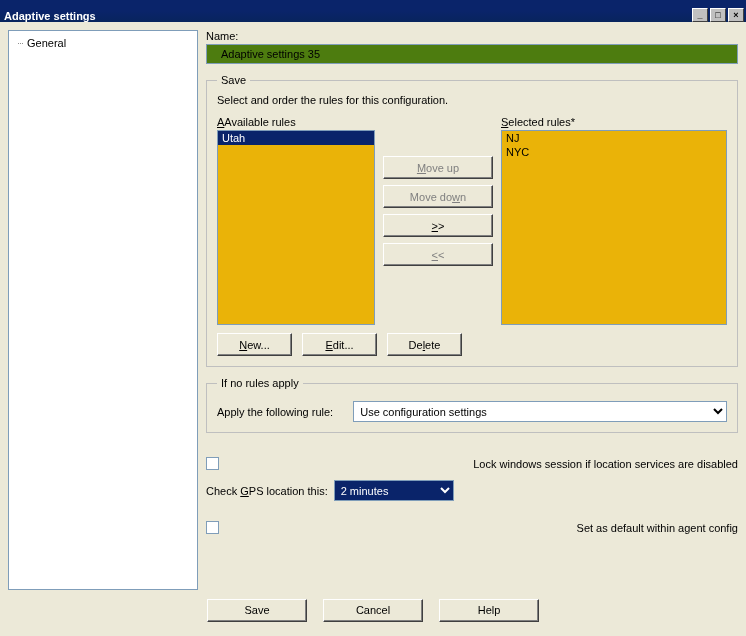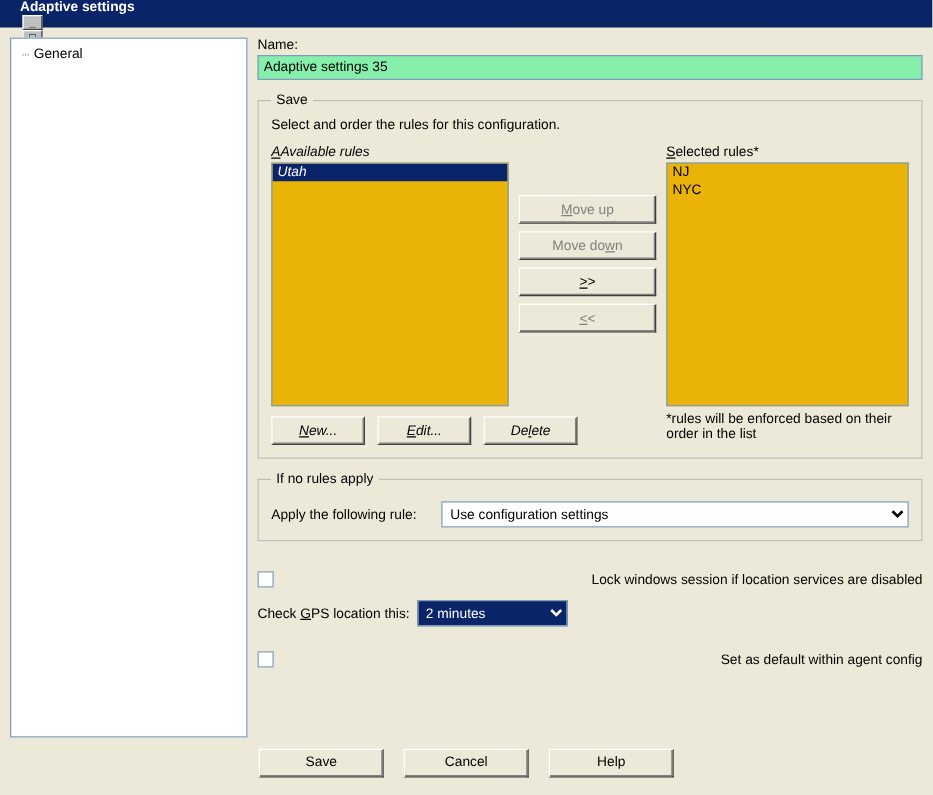--- a/index.html
+++ b/index.html
@@ -10,24 +10,23 @@
     background: #ece9d8;
     width: 746px;
     height: 636px;
     overflow: hidden;
   }
   .titlebar {
     height: 22px;
     background: linear-gradient(to bottom, #0a246a, #0a246a 50%, #08245d);
     color: #fff;
     display: flex;
-    align-items: flex-start;
-    padding: 0 2px 0 16px;
+    align-items: flex-end;
+    padding: 0 2px 0 4px;
     font-weight: bold;
-    flex-direction: column;
   }
   .titlebar .title { flex: 1; }
   .win-btn {
     width: 16px;
     height: 14px;
     background: #c0c0c0;
     border: 1px solid #fff;
     border-right-color: #404040;
     border-bottom-color: #404040;
     margin-left: 2px;
@@ -62,34 +61,34 @@
     display: flex;
     flex-direction: column;
     gap: 4px;
   }
   .lbl { margin-bottom: 2px; display: block; }
   .und { text-decoration: underline; }
   .textfield {
     width: 100%;
     height: 20px;
     border: 1px solid #7f9db9;
-    padding: 2px 4px;
-    background: #86efac;
+    padding: 2px 14px;
+    background: #4d7c0f;
     font: inherit;
   }
   fieldset {
     border: 1px solid #bfbfbf;
     padding: 8px 10px 10px;
     margin: 6px 0 0 0;
   }
   legend { padding: 0 4px; }
   .rules-body { display: flex; flex-direction: column; gap: 6px; }
   .rules-cols { display: flex; gap: 8px; margin-top: 4px; }
   .col { display: flex; flex-direction: column; }
-  .col.available { width: 190px; font-style: italic; }
+  .col.available { width: 158px; }
   .col.middle { width: 110px; padding-top: 40px; display: flex; flex-direction: column; gap: 6px; align-items: center; }
   .col.selected { flex: 1; }
   .listbox {
     border: 1px solid #7f9db9;
     background: #eab308;
     height: 195px;
     overflow: auto;
     margin-top: 2px;
   }
   .list-item { padding: 1px 4px; cursor: default; }
@@ -186,21 +185,20 @@
             <button class="btn mid-btn" disabled=""><span>Move do</span><span class="und">w</span><span>n</span></button>
             <button class="btn mid-btn"><span class="und">&gt;</span><span>&gt;</span></button>
             <button class="btn mid-btn" disabled=""><span class="und">&lt;</span><span>&lt;</span></button>
           </div>
           <div class="col selected">
             <span><span class="und">S</span><span>elected rules*</span></span>
             <div class="listbox">
               <div class="list-item">NJ</div>
               <div class="list-item">NYC</div>
             </div>
-            <div class="note">*rules will be enforced based on their order in the list</div>
           </div>
         </div>
       </div>
     </fieldset>
 
     <fieldset>
       <legend>If no rules apply</legend>
       <div class="if-row">
         <span>Apply the following rule:</span>
         <select class="select wide">

